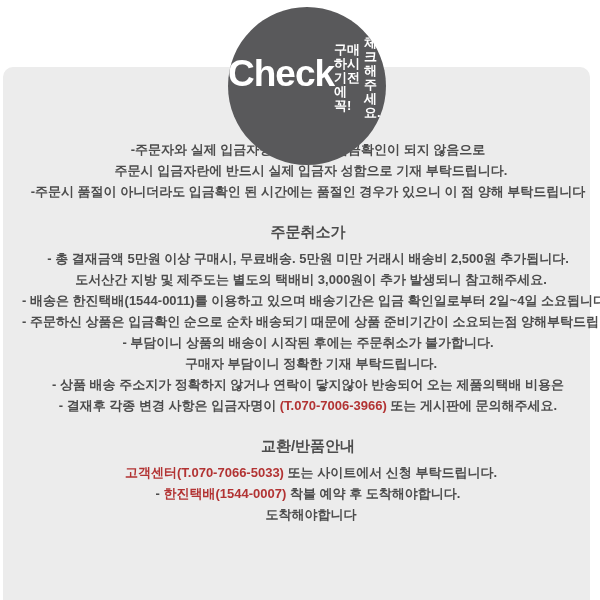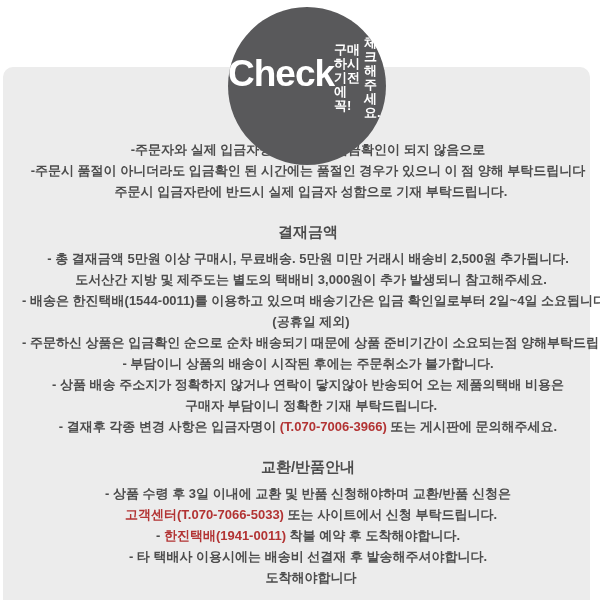--- a/index.html
+++ b/index.html
@@ -59,36 +59,33 @@
 <div class="badge">
   <div class="badge-title">Check</div>
   <div class="badge-sub">구매하시기전에 꼭!</div>
   <div class="badge-sub">체크해주세요.</div>
 </div>
 
 <div class="content">
     <div class="section">
       <div class="section-heading">주문 및 입금확인</div>
       <div class="line"><span class="">-주문자와 실제 입금자명이 다를 시 입금확인이 되지 않음으로</span></div>
+      <div class="line indent"><span class="">주문시 입금자란에 반드시 실제 입금자 성함으로 기재 부탁드립니다.</span></div>
       <div class="line"><span class="">-주문시 품절이 아니더라도 입금확인 된 시간에는 품절인 경우가 있으니 이 점 양해 부탁드립니다</span></div>
-      <div class="line indent"><span class="">주문시 입금자란에 반드시 실제 입금자 성함으로 기재 부탁드립니다.</span></div>
     </div>
     <div class="section">
-      <div class="section-heading">결재금액</div>
+      <div class="section-heading">주문취소가</div>
       <div class="line"><span class="">- 총 결재금액 5만원 이상 구매시, 무료배송. 5만원 미만 거래시 배송비 2,500원 추가됩니다.</span></div>
       <div class="line indent"><span class="">도서산간 지방 및 제주도는 별도의 택배비 3,000원이 추가 발생되니 참고해주세요.</span></div>
       <div class="line"><span class="">- 배송은 한진택배(1544-0011)를 이용하고 있으며 배송기간은 입금 확인일로부터 2일~4일 소요됩니다.</span></div>
-      <div class="line indent"><span class="">(공휴일 제외)</span></div>
       <div class="line"><span class="">- 주문하신 상품은 입금확인 순으로 순차 배송되기 때문에 상품 준비기간이 소요되는점 양해부탁드립니다.</span></div>
       <div class="line"><span class="">- 부담이니 상품의 배송이 시작된 후에는 주문취소가 불가합니다.</span></div>
+      <div class="line indent"><span class="">구매자 부담이니 정확한 기재 부탁드립니다.</span></div>
       <div class="line"><span class="">- 상품 배송 주소지가 정확하지 않거나 연락이 닿지않아 반송되어 오는 제품의택배 비용은</span></div>
-      <div class="line indent"><span class="">구매자 부담이니 정확한 기재 부탁드립니다.</span></div>
       <div class="line"><span class="">- 결재후 각종 변경 사항은 입금자명이 </span><span class="red">(T.070-7006-3966)</span><span class=""> 또는 게시판에 문의해주세요.</span></div>
     </div>
     <div class="section">
       <div class="section-heading">교환/반품안내</div>
-      <div class="line"><span class="">- 상품 수령 후 3일 이내에 교환 및 반품 신청해야하며 교환/반품 신청은</span></div>
       <div class="line indent"><span class="red">고객센터(T.070-7066-5033)</span><span class=""> 또는 사이트에서 신청 부탁드립니다.</span></div>
-      <div class="line"><span class="">- </span><span class="red">한진택배(1941-0011)</span><span class=""> 착불 예약 후 도착해야합니다.</span></div>
-      <div class="line"><span class="">- 타 택배사 이용시에는 배송비 선결재 후 발송해주셔야합니다.</span></div>
+      <div class="line"><span class="">- </span><span class="red">한진택배(1544-0007)</span><span class=""> 착불 예약 후 도착해야합니다.</span></div>
       <div class="line indent"><span class="">도착해야합니다</span></div>
     </div>
   </div>
 
 </body></html>

